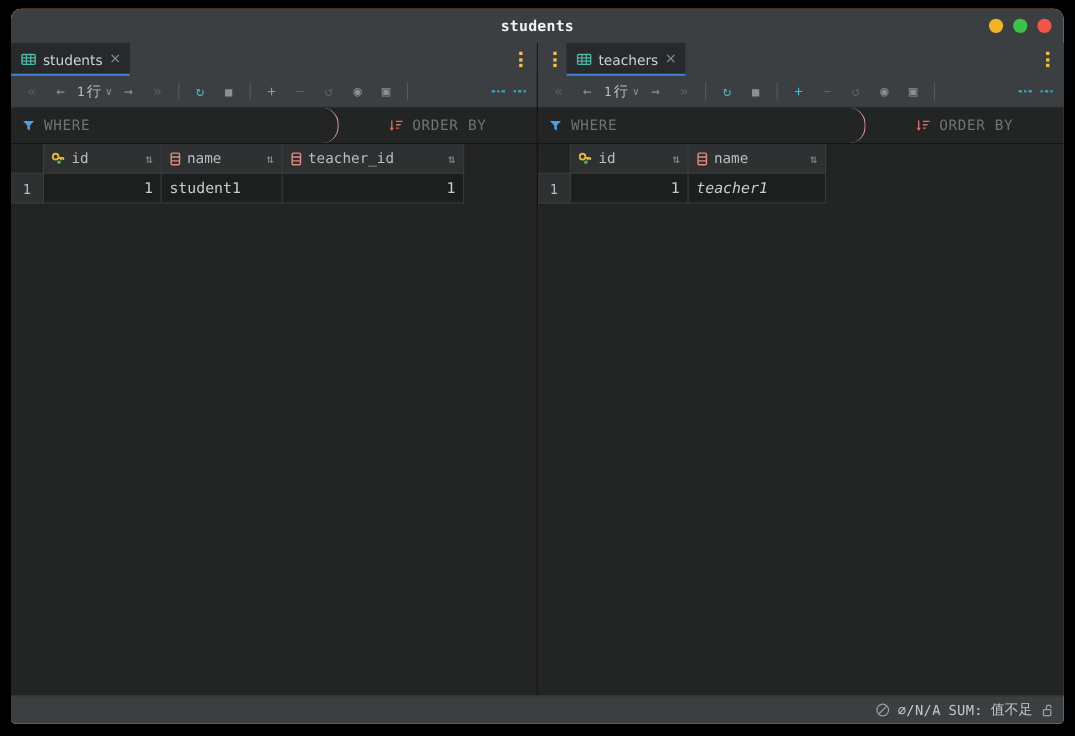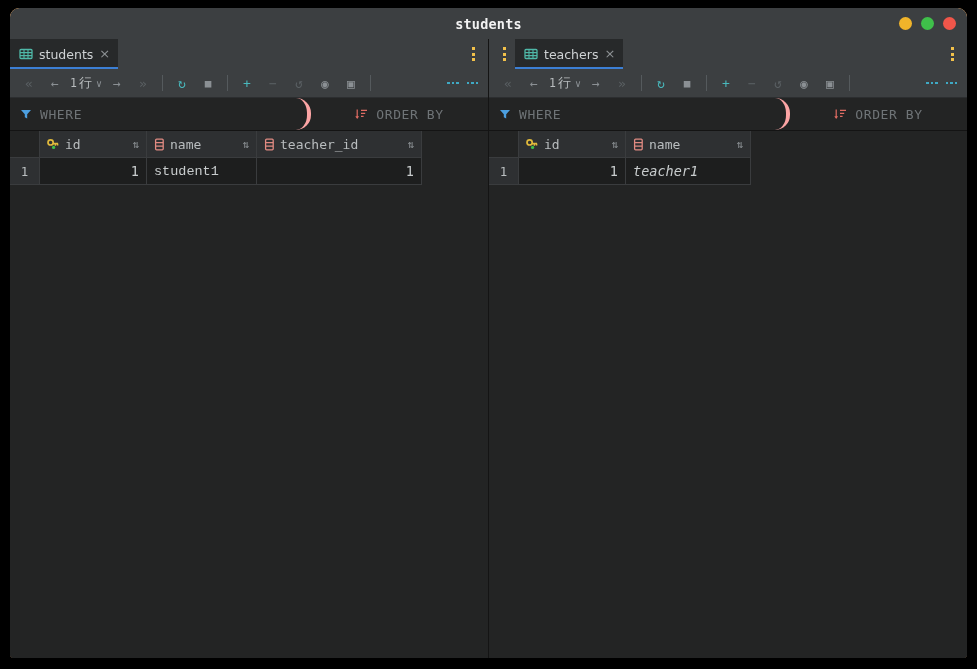--- a/index.html
+++ b/index.html
@@ -194,21 +194,21 @@
     align-items: stretch;
     border-bottom: 1px solid #141414;
   }
   .filtercell {
     display: flex;
     align-items: center;
     gap: 8px;
     padding: 0 10px;
     min-width: 0;
   }
-  .filtercell.where { width: 277px; border-right: 4px solid #fca5a5; border-radius: 15px; }
+  .filtercell.where { width: 277px; border-right: 1px solid #fca5a5; border-radius: 15px; }
   .filtercell.order { flex: 1; justify-content: center; }
   .filter-label {
     font-family: "DejaVu Sans Mono", monospace;
     font-size: 13px;
     color: #6f7477;
     letter-spacing: 0.6px;
   }
 
   
   .gridwrap {
@@ -431,21 +431,21 @@
                     <span class="th-gap"></span>
                     <span class="th-sort">⇅</span>
                   </div>
                 </th>
               </tr>
           </thead>
           <tbody id="body-0">
               <tr>
                 <td class="rownum">1</td>
                 <td class="num" style="width: 92px; min-width: 92px;">1</td>
-                <td class="txt" style="width: 95px; min-width: 95px; font-family: Liberation Mono, monospace;">student1</td>
+                <td class="txt" style="width: 95px; min-width: 95px;">student1</td>
                 <td class="num" style="width: 150px; min-width: 150px;">1</td>
               </tr>
             </tbody>
         </table>
       </div>
     </div>
 
     <div class="divider"></div>
 
     <div class="pane pane-right">
@@ -575,14 +575,31 @@
                 <td class="rownum">1</td>
                 <td class="num" style="width: 92px; min-width: 92px;">1</td>
                 <td class="txt" style="width: 110px; min-width: 110px; font-style: italic;">teacher1</td>
               </tr>
             </tbody>
         </table>
       </div>
     </div>
   </div>
 
+  <div class="statusbar">
+    <span>
+      <svg width="13" height="13" viewBox="0 0 13 13">
+        <circle cx="6.5" cy="6.5" r="5.3" fill="none" stroke="#9aa0a3" stroke-width="1.1"></circle>
+        <line x1="2.9" y1="10.1" x2="10.1" y2="2.9" stroke="#9aa0a3" stroke-width="1.1"></line>
+      </svg>
+    </span>
+    <span class="status-txt">⌀/N/A</span>
+    <span class="status-txt">SUM:</span>
+    <span class="status-txt cjk">值不足</span>
+    <span>
+      <svg width="13" height="13" viewBox="0 0 13 13">
+        <rect x="2.6" y="6.2" width="6.6" height="5.4" rx="0.7" fill="none" stroke="#9aa0a3" stroke-width="1.1"></rect>
+        <path d="M5.2 6.2 V4.3 a2.2 2.2 0 0 1 4.4 0" fill="none" stroke="#9aa0a3" stroke-width="1.1"></path>
+      </svg>
+    </span>
+  </div>
 
 </div>
 
 </body></html>

